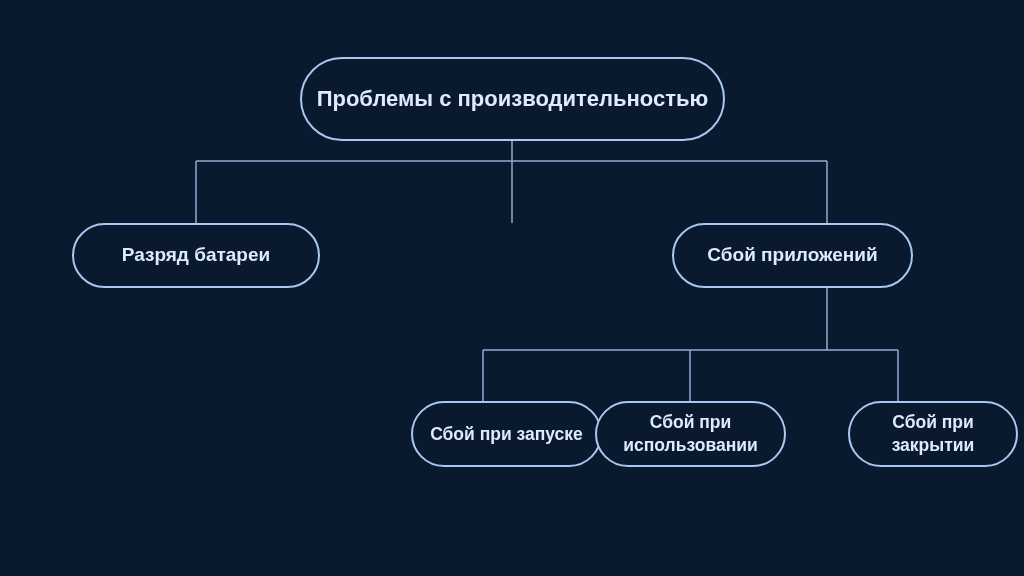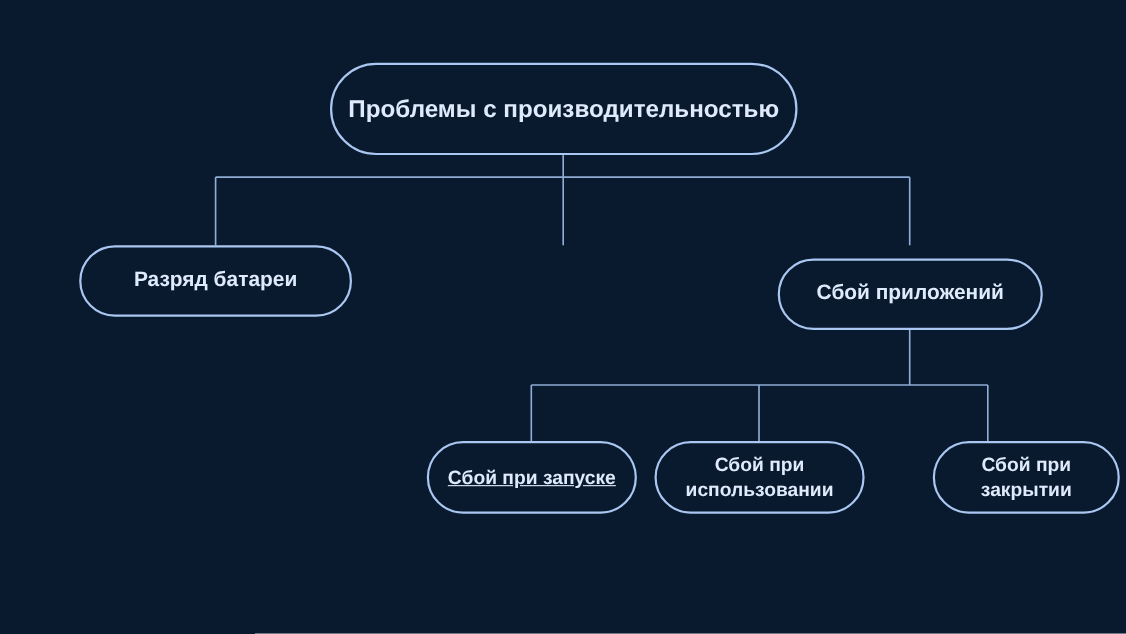--- a/index.html
+++ b/index.html
@@ -38,27 +38,27 @@
     font-size: 22px;
     line-height: 1.35;
   }
   .node-l1 {
     top: 223px; height: 65px;
     border-radius: 33px;
     font-size: 19px;
   }
   .node-battery  { left: 72px;  width: 248px; }
   .node-loading  { left: 388px; width: 250px; }
-  .node-crash    { left: 707px; width: 241px; margin-top: 12px; }
+  .node-crash    { left: 672px; width: 241px; }
   .node-l2 {
     top: 401px; height: 66px;
     border-radius: 33px;
     font-size: 17.5px;
   }
-  .node-crash-launch { left: 388px; width: 191px; text-decoration: underline; }
+  .node-crash-launch { left: 411px; width: 191px; }
   .node-crash-usage  { left: 595px; width: 191px; align-items: center; }
   .node-crash-close  { left: 848px; width: 170px; }
 </style>
 </head>
 <body>
 
 <div class="canvas">
 
   <svg class="connectors" viewBox="0 0 1024 576" xmlns="http://www.w3.org/2000/svg">
 

